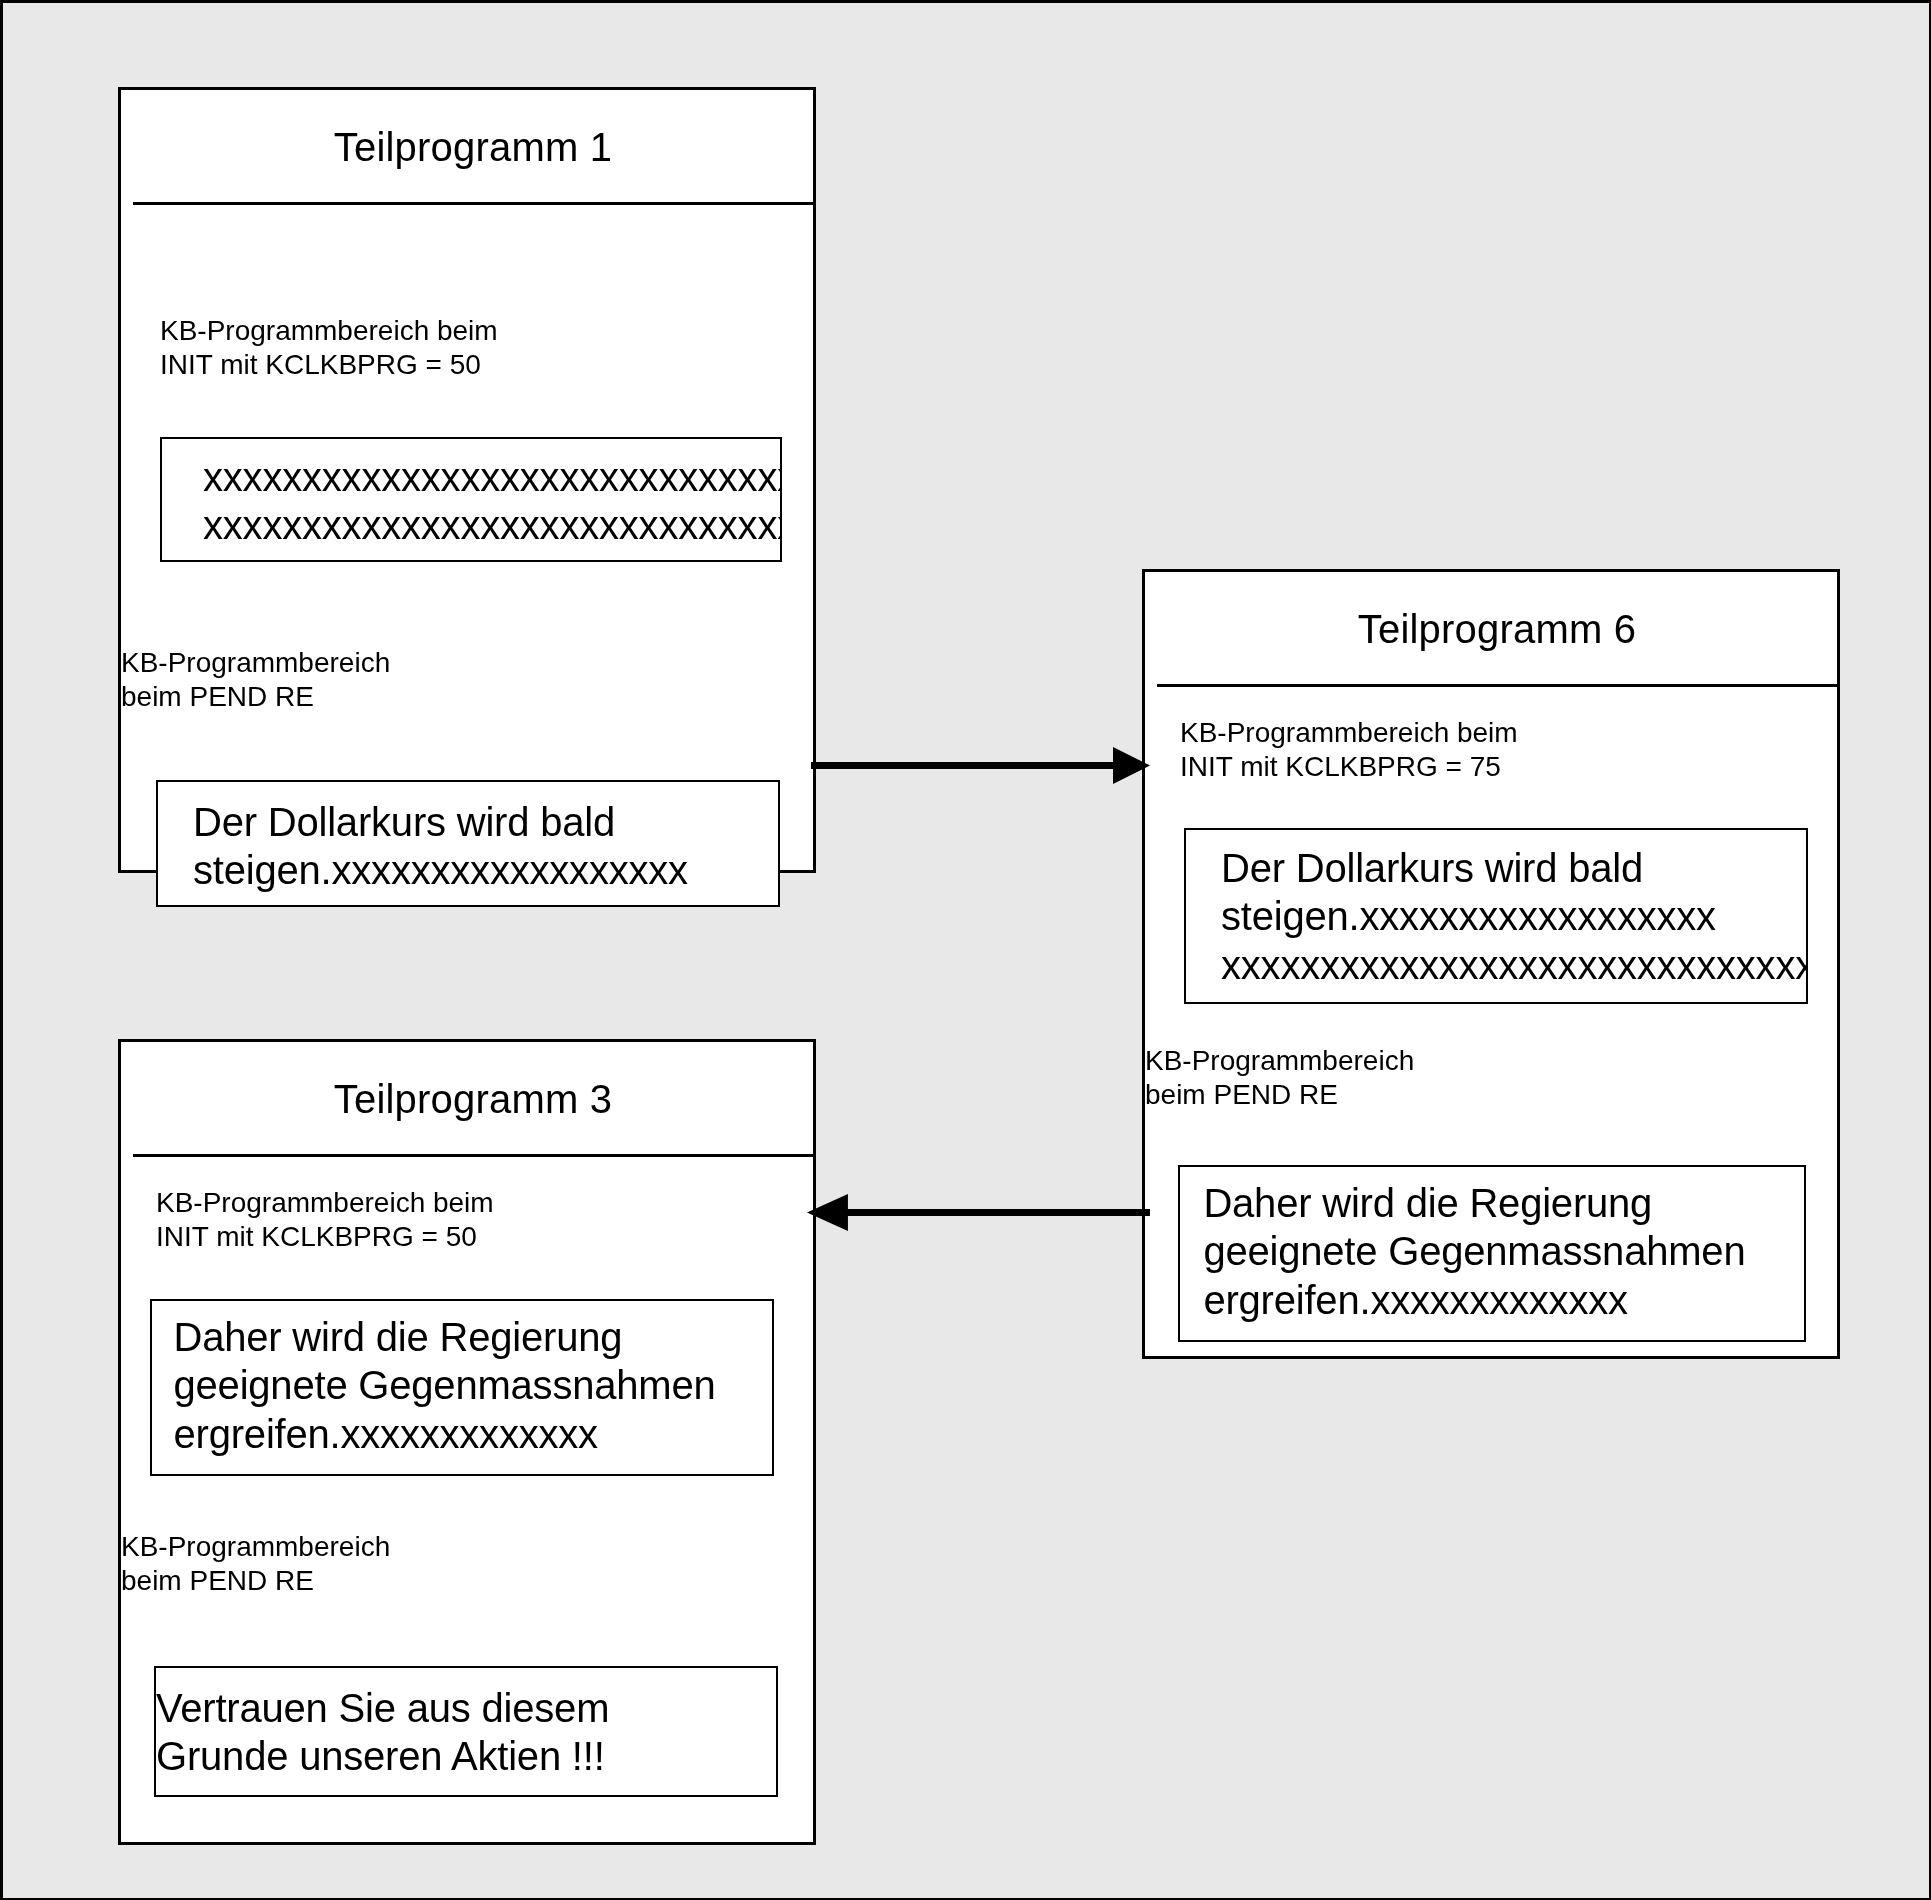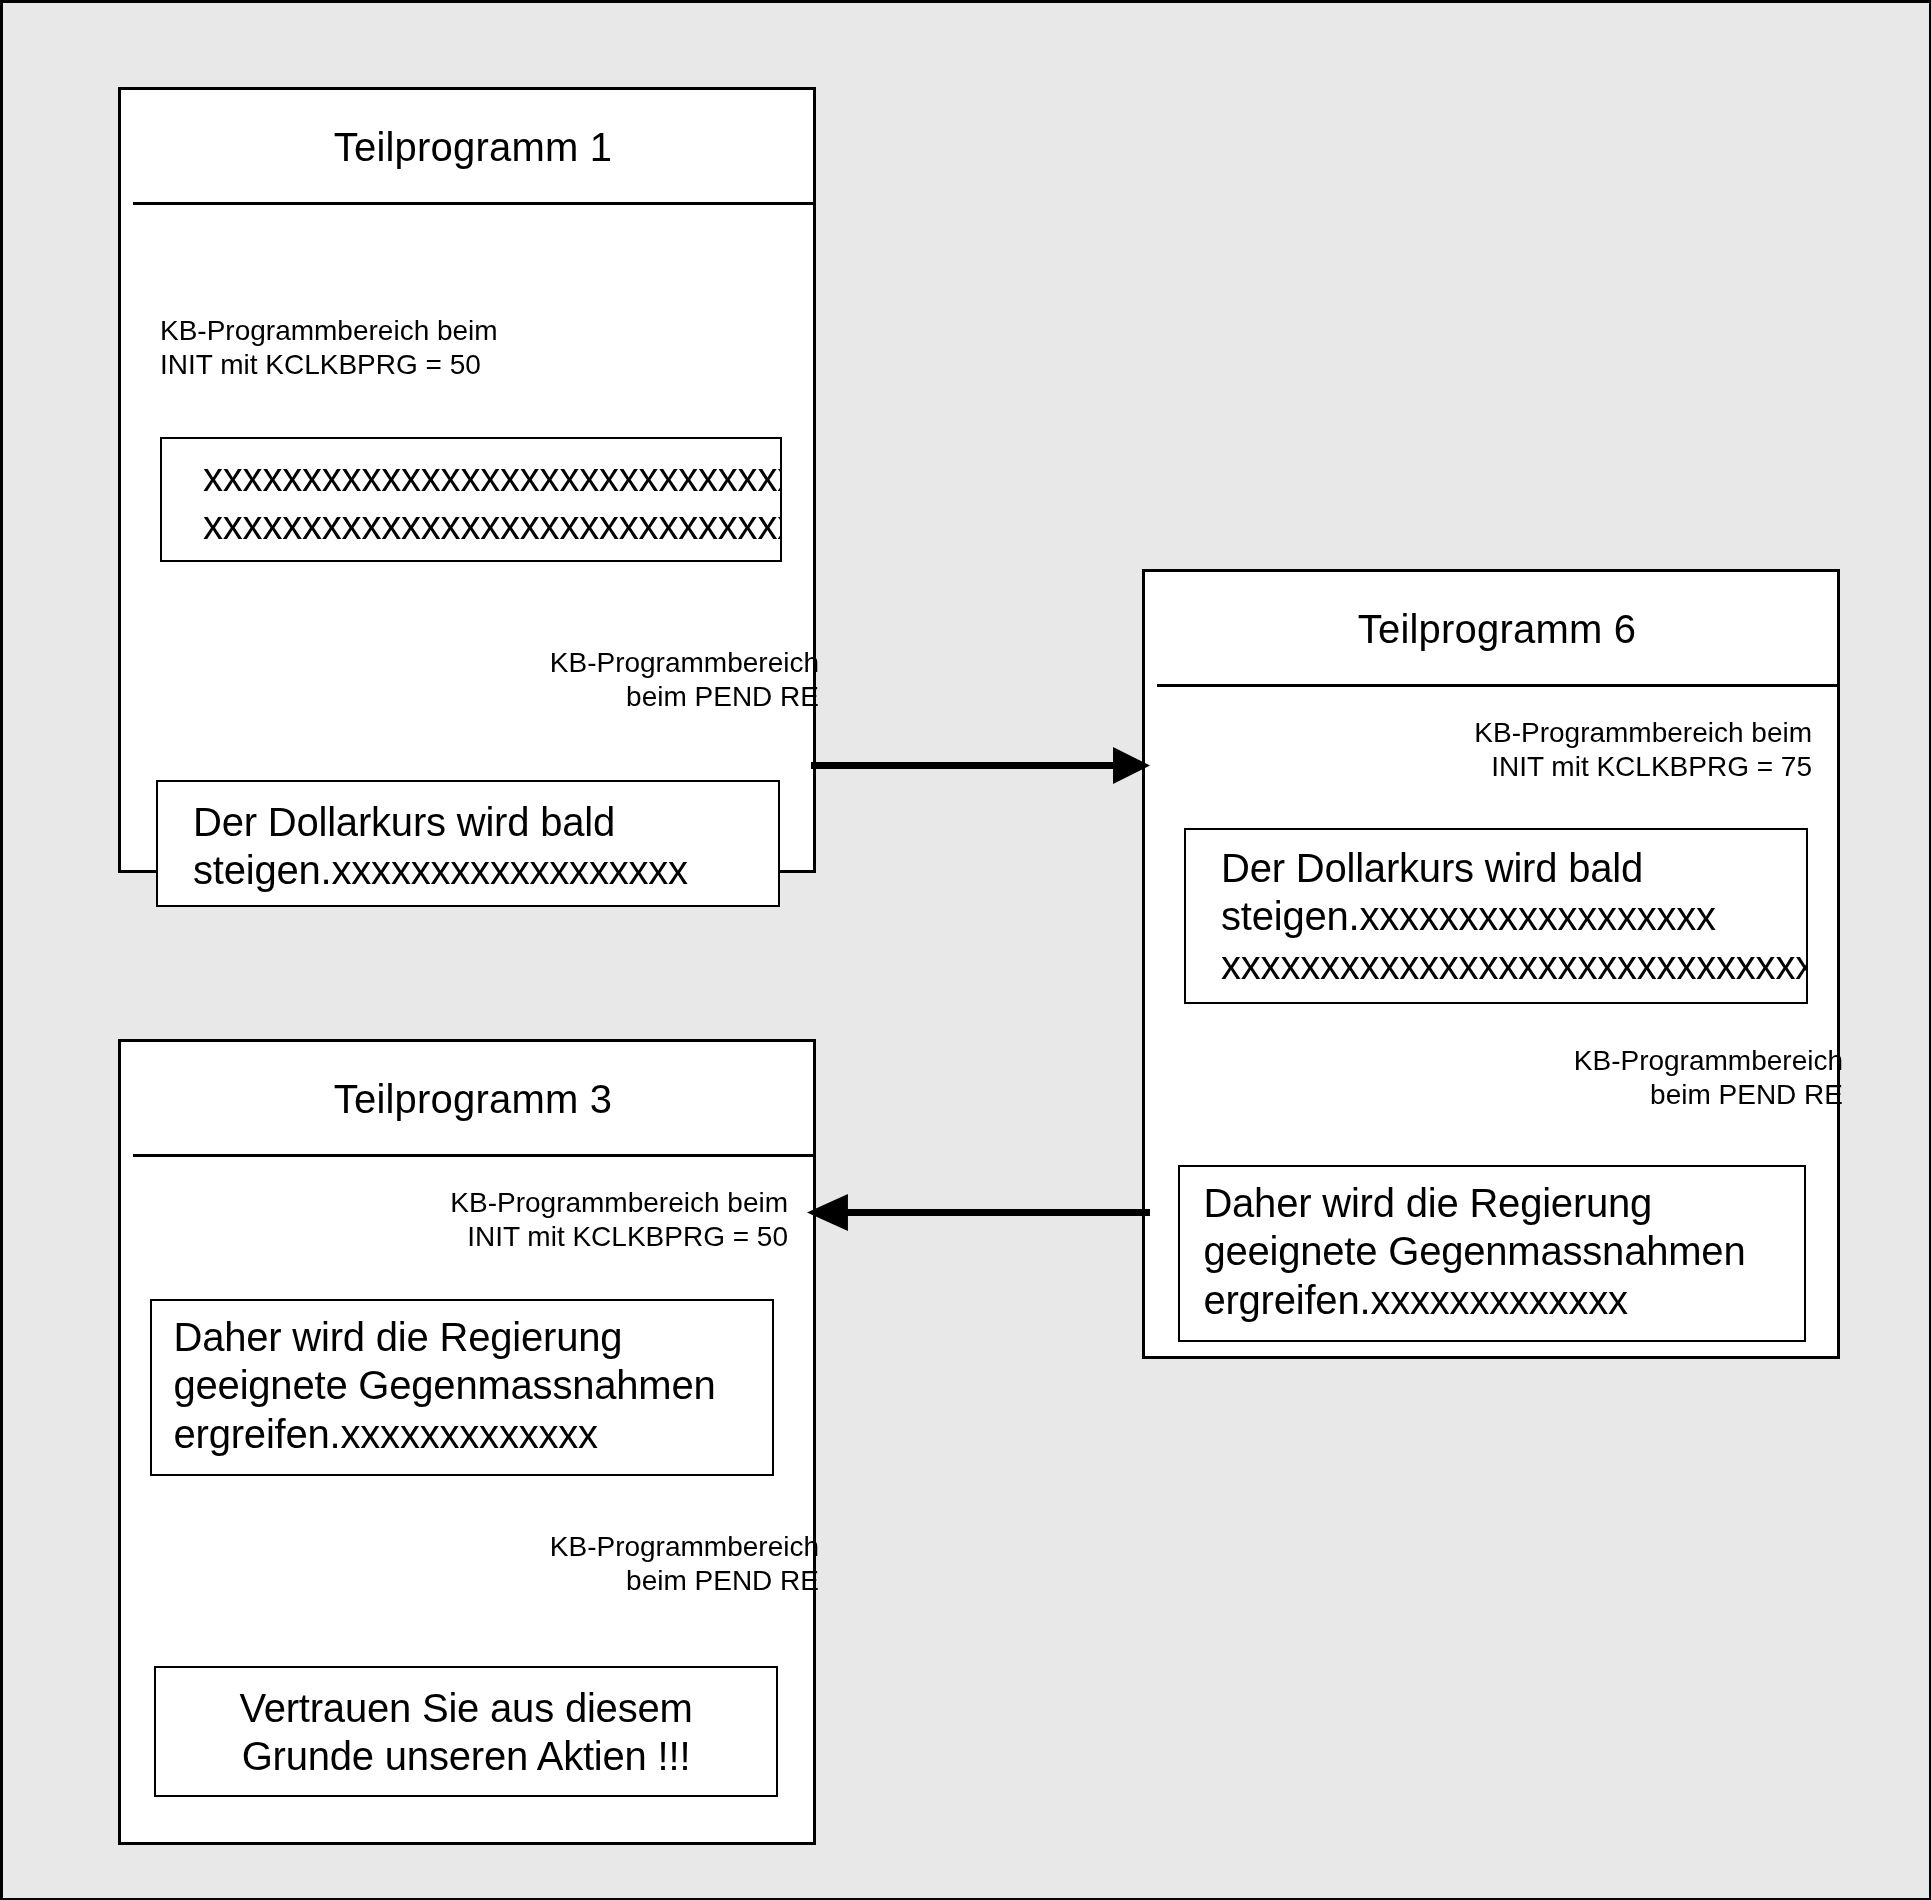--- a/index.html
+++ b/index.html
@@ -53,37 +53,37 @@
     font-size: 28px;
     line-height: 1.22;
     color: #000000;
     white-space: pre-line;
     box-sizing: border-box;
   }
   .label-left {
     text-align: left;
   }
   .label-center {
-    text-align: right;
+    text-align: left;
   }
 
   
   .content-box {
     border: 2.9px solid #000000;
     background: #ffffff;
     box-sizing: border-box;
     font-size: 40px;
     line-height: 1.22;
     color: #000000;
     white-space: pre-line;
     overflow: hidden;
     letter-spacing: -0.2px;
   }
   .cb-left   { text-align: left; }
-  .cb-center { text-align: center; }
+  .cb-center { text-align: left; }
 
   
   .arrow-wrap {
     position: absolute;
   }
   .arrow-wrap svg { display: block; }
 
   
   #box-tp1 { left: 115px;  top: 84px;   width: 698px;  height: 786px; }
   #box-tp2 { left: 1139px; top: 566px;  width: 698px;  height: 790px; }

